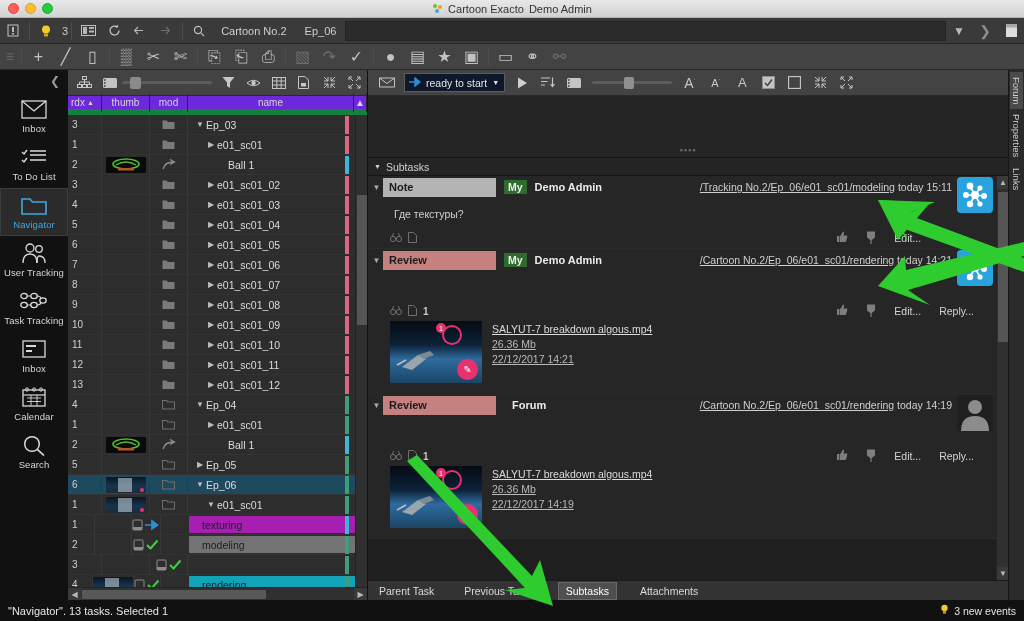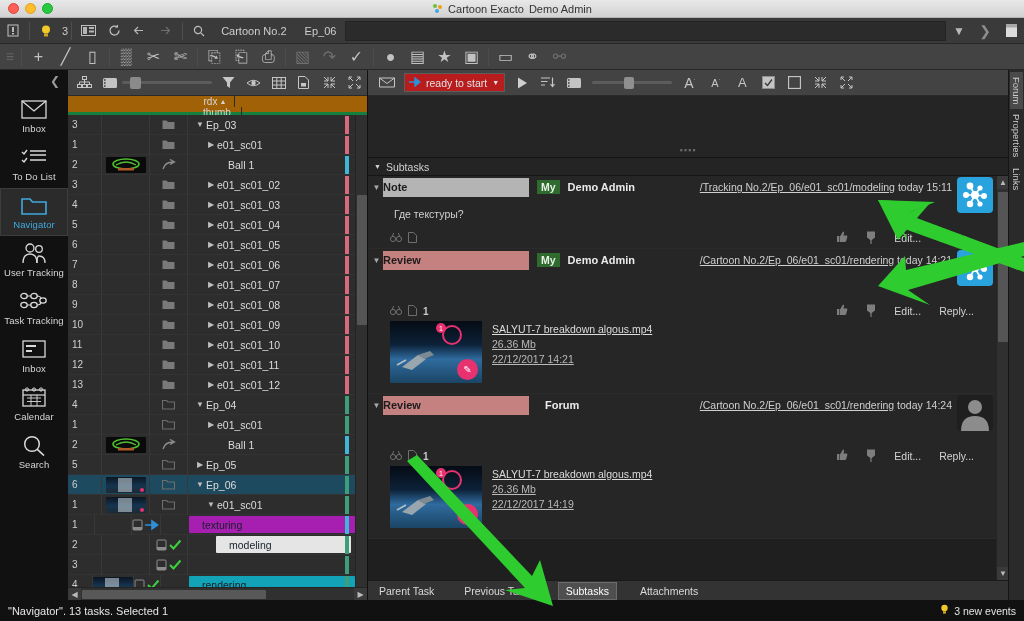--- a/index.html
+++ b/index.html
@@ -48,22 +48,22 @@
   .rail-item.active .rail-ico { color:#3fa9e0; }
 
   
   .leftpanel { width:300px; background:#2d2d2d; display:flex; flex-direction:column; border-right:1px solid #111; }
   .lp-tools { height:26px; background:#434343; display:flex; align-items:center; gap:0; padding-left:4px; border-bottom:1px solid #2a2a2a;}
   .lp-tools .ic { width:26px; height:26px; display:flex; align-items:center; justify-content:center; color:#c6c6c6;}
   .slider { width:92px; height:26px; display:flex; align-items:center; position:relative; margin:0 4px 0 0;}
   .slider .track { height:3px; background:#5c5c5c; width:100%; border-radius:2px;}
   .slider .knob { position:absolute; left:8px; width:11px; height:12px; background:#8a8a8a; border-radius:2px;}
 
-  .thead { height:19px; background:#a16207; display:flex; align-items:center; font-size:10px; color:#d5d5d5;
-           border-bottom:3px solid #15803d;flex-direction:column; }
+  .thead { height:19px; background:#6d28d9; display:flex; align-items:center; font-size:10px; color:#d5d5d5;
+           border-bottom:6px solid #15803d; }
   .th { height:19px; display:flex; align-items:center; justify-content:center; border-right:1px solid #2a2a2a; }
   .th.rdx { width:34px; justify-content:flex-start; padding-left:3px; }
   .th.thumb { width:48px; }
   .th.mod { width:38px; }
   .th.name { flex:1; }
 
   .tree { flex:1; overflow:hidden; position:relative; background:#2d2d2d; }
   .trow { height:20px; display:flex; align-items:center; font-size:10.5px; border-bottom:1px solid #333333; position:relative;}
   .trow.sel { background:#1d4a5e; }
   .c-rdx { width:34px; padding-left:4px; color:#d0d0d0; font-size:10px; border-right:1px solid #383838; height:20px; display:flex; align-items:center;}
@@ -79,36 +79,36 @@
   .scroll-v { position:absolute; right:0; top:0; bottom:0; width:12px; background:#303030; border-left:1px solid #242424;}
   .scroll-v .thumbv { position:absolute; left:1px; width:10px; background:#555; border-radius:1px; }
   .scroll-h { height:13px; background:#303030; display:flex; align-items:center; border-top:1px solid #242424; }
   .scroll-h .thumbh { height:9px; background:#585858; border-radius:1px; }
   .sb-arrow { width:13px; height:13px; display:flex; align-items:center; justify-content:center; color:#b9b9b9; font-size:8px; background:#3a3a3a;}
 
   
   .rightpanel { flex:1; background:#1f1f1f; display:flex; flex-direction:column; position:relative; }
   .rp-tools { height:26px; background:#434343; display:flex; align-items:center; padding-left:6px; border-bottom:1px solid #2a2a2a; }
   .rp-tools .ic { width:26px; height:26px; display:flex; align-items:center; justify-content:center; color:#c6c6c6; }
-  .status-combo { height:19px; background:#b91c1c; border:1px solid #5c5c5c; display:flex; align-items:center;
+  .status-combo { height:19px; background:#0f172a; border:1px solid #5c5c5c; display:flex; align-items:center;
     gap:5px; padding:0 5px 0 4px; font-size:10.5px; color:#e2e2e2; margin:0 4px; }
   .rp-slider { width:80px; height:26px; display:flex; align-items:center; position:relative; margin:0 5px;}
   .rp-slider .track{height:3px;background:#5c5c5c;width:100%;border-radius:2px;}
   .rp-slider .knob{position:absolute;left:32px;width:10px;height:12px;background:#8f8f8f;border-radius:2px;}
 
   .rp-head { height:62px; background:#252525; border-bottom:1px solid #141414; position:relative;}
   .rp-grip { position:absolute; left:50%; transform:translateX(-50%); bottom:2px; color:#6a6a6a; font-size:9px; letter-spacing:1px;}
   .subtasks-bar { height:18px; background:#242424; display:flex; align-items:center; gap:5px; padding-left:6px;
     font-size:10.5px; color:#d2d2d2; border-bottom:1px solid #151515; }
 
   .feed { flex:1; overflow:hidden; position:relative; background:#1f1f1f; padding-right:12px; }
   .post { position:relative; border-bottom:1px solid #2b2b2b; background:#262626; margin:0 0 0 0; }
   .post-head { height:22px; display:flex; align-items:center; gap:0; padding-left:2px; position:relative; }
   .caret { width:13px; text-align:center; color:#a9a9a9; font-size:8px; }
-  .kind { width:146px; height:19px; display:flex; align-items:center; font-size:11px; font-weight:bold; color:#1b1b1b;}
+  .kind { width:113px; height:19px; display:flex; align-items:center; padding-left:6px; font-size:11px; font-weight:bold; color:#1b1b1b;}
   .kind.note { background:#b4b4b4; }
   .kind.review { background:#c58080; }
   .mybadge { background:#2f6b2f; color:#e8f0e8; font-size:10.5px; font-weight:bold; padding:1px 4px; margin-left:8px;}
   .author { font-size:11px; font-weight:bold; color:#eaeaea; margin-left:8px;}
   .pathline { position:absolute; right:44px; font-size:10.5px; color:#cfcfcf; white-space:nowrap; }
   .pathline .u { text-decoration:underline; }
   .avatar { position:absolute; right:3px; top:1px; width:36px; height:36px; border-radius:4px; }
   .post-body { min-height:30px; padding:10px 0 2px 26px; font-size:10.5px; color:#d0d0d0; }
   .post-meta { height:20px; display:flex; align-items:center; gap:6px; padding-left:22px; color:#7a7a7a; font-size:10px; position:relative;}
   .post-actions { position:absolute; right:22px; display:flex; align-items:center; gap:18px; font-size:10.5px; color:#d3d3d3; }
@@ -773,21 +773,21 @@
               <span class="c-mod">
                 <svg width="11" height="12" viewBox="0 0 11 12">
                   <rect x="1" y="1" width="9" height="10" rx="1" fill="none" stroke="#8d8d8d"></rect>
                   <rect x="1" y="8" width="9" height="3" fill="#8d8d8d"></rect>
                 </svg>
                 <svg width="13" height="12" viewBox="0 0 13 12">
                   <path d="M1 6 L4.5 9.5 L11.5 1.5" stroke="#3dd13d" fill="none" stroke-width="2"></path>
                 </svg>
               </span>
               <span class="c-name">
-                <span class="chip" style="background:#e5e5e5;margin-left:26px;width:135px;">
+                <span class="chip" style="background:#737373;margin-left:26px;width:166px;">
                   <span>modeling</span>
                 </span>
                 <span class="statusbar-cell" style="background:#3f9e7a;"></span>
               </span>
             </div>
             <div class="trow">
               <span class="c-rdx">3</span>
               <span class="c-thumb"></span>
               <span class="c-mod">
                 <svg width="11" height="12" viewBox="0 0 11 12">
@@ -1022,21 +1022,21 @@
                   <span>22/12/2017 14:21</span>
                 </div>
               </div>
             </div>
             <div class="post">
               <div class="post-head">
                 <span class="caret">▼</span>
                 <span class="kind review">Review</span>
                 <span style="width:8px;"></span>
                 <span class="author">Forum</span>
-                <span class="pathline"><a class="u" href="#" style="color:#cfcfcf;">/Cartoon No.2/Ep_06/e01_sc01/rendering</a> <span>today 14:24</span></span>
+                <span class="pathline"><a class="u" href="#" style="color:#cfcfcf;">/Cartoon No.2/Ep_06/e01_sc01/rendering</a> <span>today 14:19</span></span>
                 <span class="avatar" style="background:#1f1f1f;display:block;position:absolute;"><svg width="36" height="36" viewBox="0 0 36 36">
                     <circle cx="18" cy="12" r="7" fill="#8c8c8c"></circle>
                     <path d="M4 36 Q4 21 18 21 Q32 21 32 36 Z" fill="#8c8c8c"></path>
                   </svg></span>
               </div>
               <div class="post-body"></div>
               <div class="post-meta">
                 <span><svg width="12" height="11" viewBox="0 0 12 11">
                     <circle cx="3" cy="7" r="2.6" fill="none" stroke="#6f6f6f"></circle>
                     <circle cx="9" cy="7" r="2.6" fill="none" stroke="#6f6f6f"></circle>

